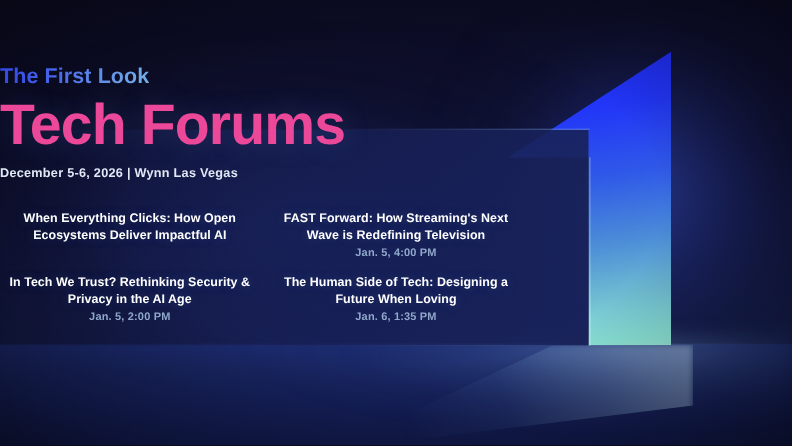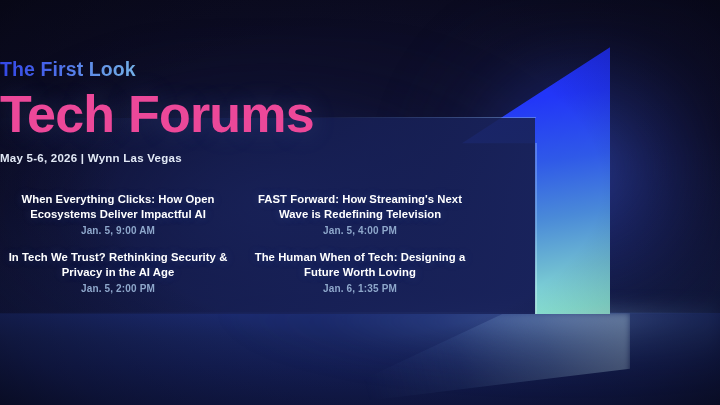--- a/index.html
+++ b/index.html
@@ -285,39 +285,38 @@
   <div class="panel-top-edge"></div>
 
   <div class="bg-vignette"></div>
 
   <div class="content">
 
     <div class="eyebrow">The First Look</div>
 
     <div class="headline">Tech Forums</div>
 
-    <div class="subtitle">May 5-6, 2026  |  Wynn Las Vegas</div>
+    <div class="subtitle">December 5-6, 2026  |  Wynn Las Vegas</div>
 
     <div class="sessions">
 
       <div class="session col-left s-0">
         <div class="session-title">When Everything Clicks: How Open Ecosystems Deliver Impactful AI</div>
-        <div class="session-time">Jan. 5, 9:00 AM</div>
       </div>
 
       <div class="session col-right s-1">
         <div class="session-title">FAST Forward: How Streaming's Next Wave is Redefining Television</div>
         <div class="session-time">Jan. 5, 4:00 PM</div>
       </div>
 
       <div class="session col-left s-2">
         <div class="session-title">In Tech We Trust? Rethinking Security &amp; Privacy in the AI Age</div>
         <div class="session-time">Jan. 5, 2:00 PM</div>
       </div>
 
       <div class="session col-right s-3">
-        <div class="session-title">The Human When of Tech: Designing a Future Worth Loving</div>
+        <div class="session-title">The Human Side of Tech: Designing a Future When Loving</div>
         <div class="session-time">Jan. 6, 1:35 PM</div>
       </div>
 
     </div>
   </div>
 </div>
 
 </body></html>

